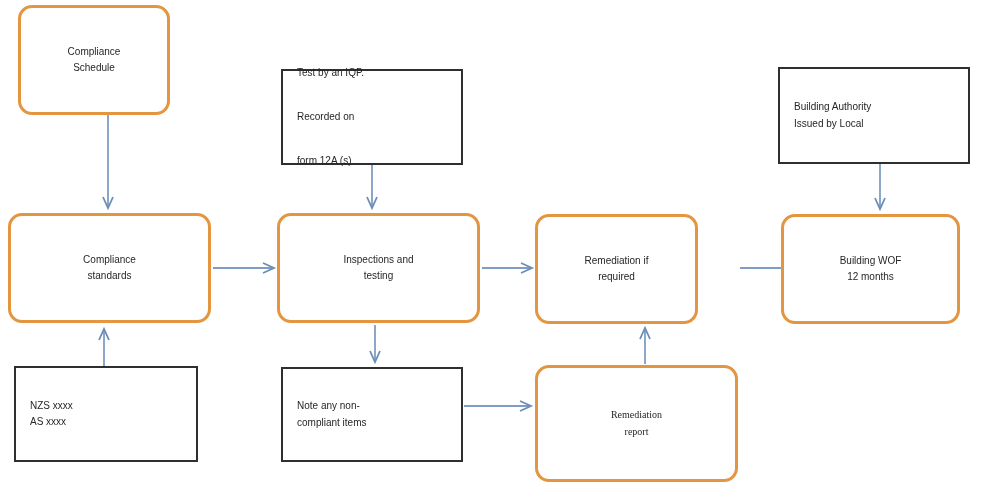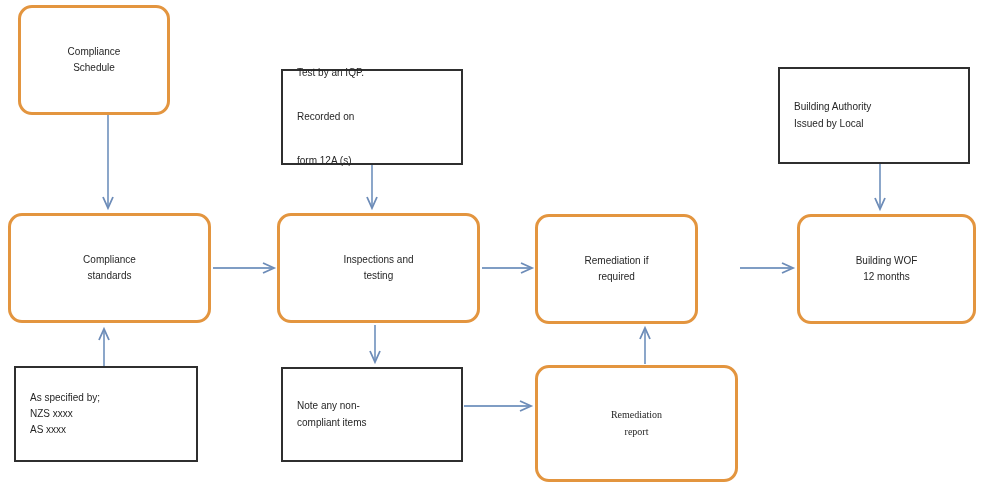--- a/index.html
+++ b/index.html
@@ -135,26 +135,25 @@
         <span class="line">standards</span>
       </div>
       <div class="node rounded centered" style="left: 277px; top: 213px; width: 203px; height: 110px;">
         <span class="line">Inspections and</span>
         <span class="line">testing</span>
       </div>
       <div class="node rounded centered" style="left: 535px; top: 214px; width: 163px; height: 110px;">
         <span class="line">Remediation if</span>
         <span class="line">required</span>
       </div>
-      <div class="node rounded centered" style="left: 797px; top: 214px; width: 179px; height: 110px;">
+      <div class="node rounded centered" style="left: 781px; top: 214px; width: 179px; height: 110px;">
         <span class="line">Building WOF</span>
         <span class="line">12 months</span>
       </div>
       <div class="node rect left" style="left: 14px; top: 366px; width: 184px; height: 96px;">
-        <span class="line">As specified by;</span>
         <span class="line">NZS xxxx</span>
         <span class="line">AS xxxx</span>
       </div>
       <div class="node rect left" style="left: 281px; top: 367px; width: 182px; height: 95px;">
         <span class="line">Note any non-</span>
         <span class="line">compliant items</span>
       </div>
       <div class="node rounded centered" style="left: 535px; top: 365px; width: 203px; height: 117px; font-family: Liberation Serif, serif;">
         <span class="line">Remediation</span>
         <span class="line">report</span>

